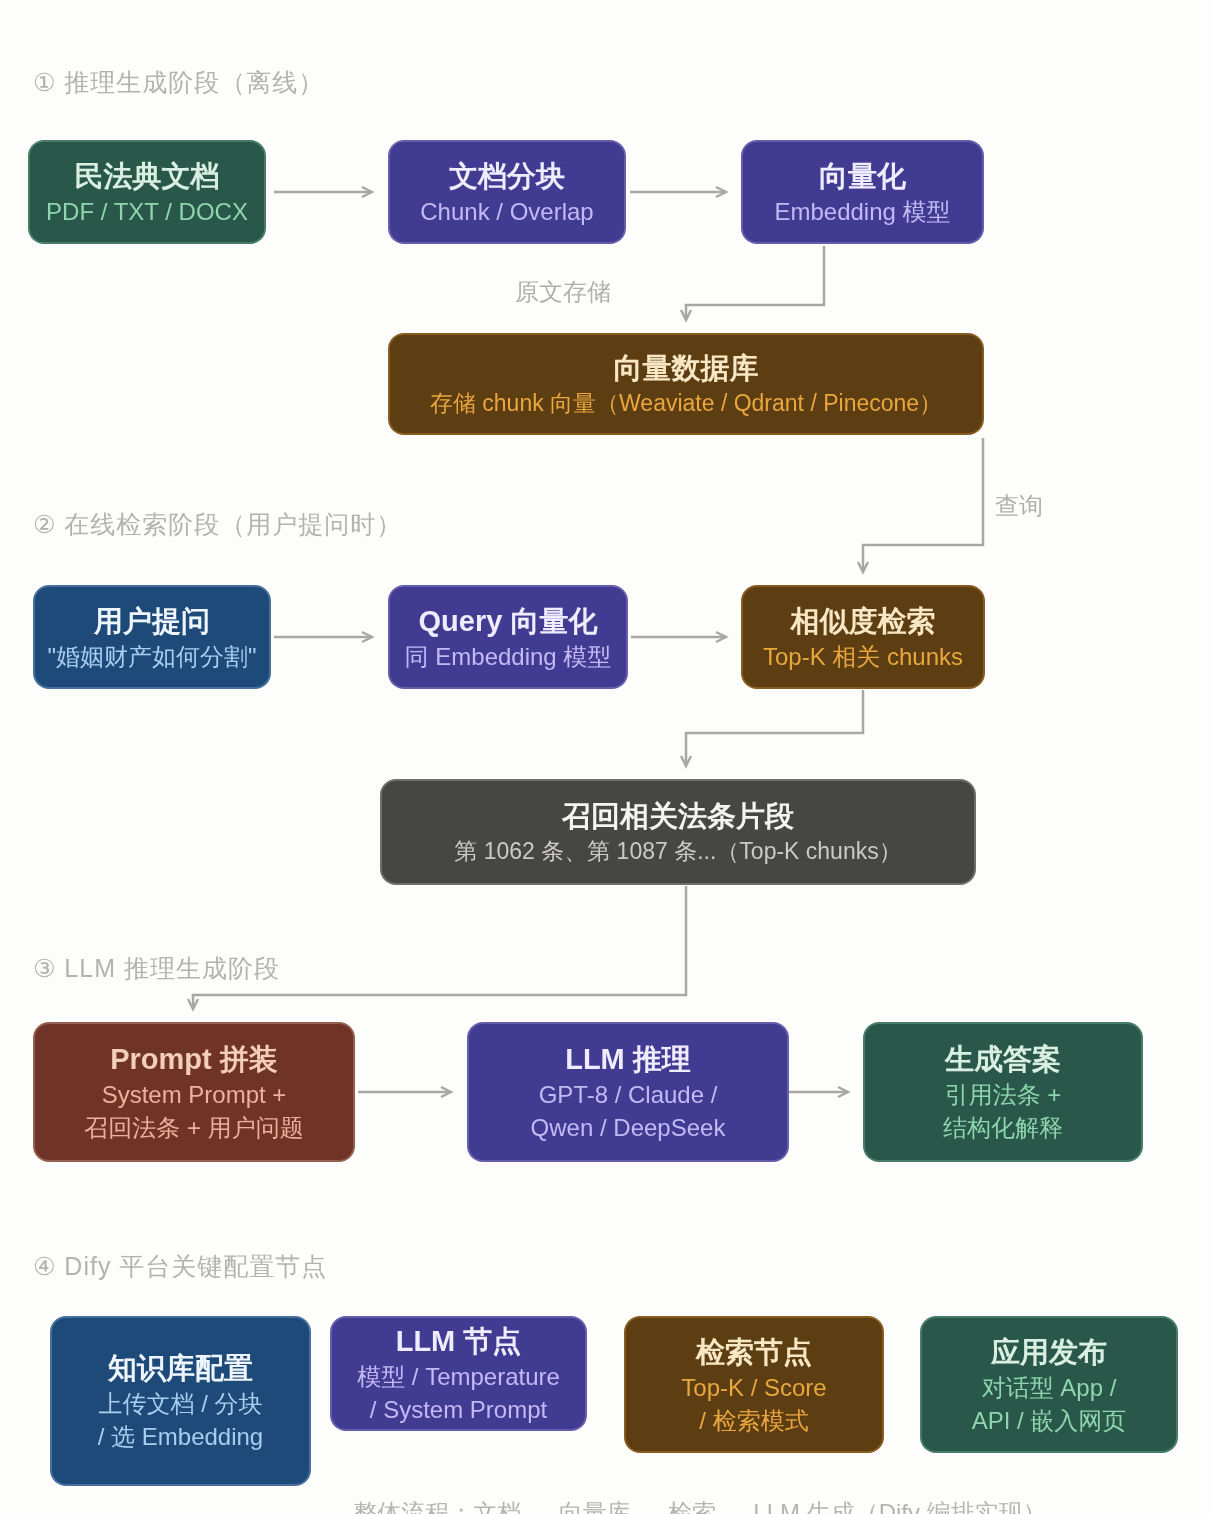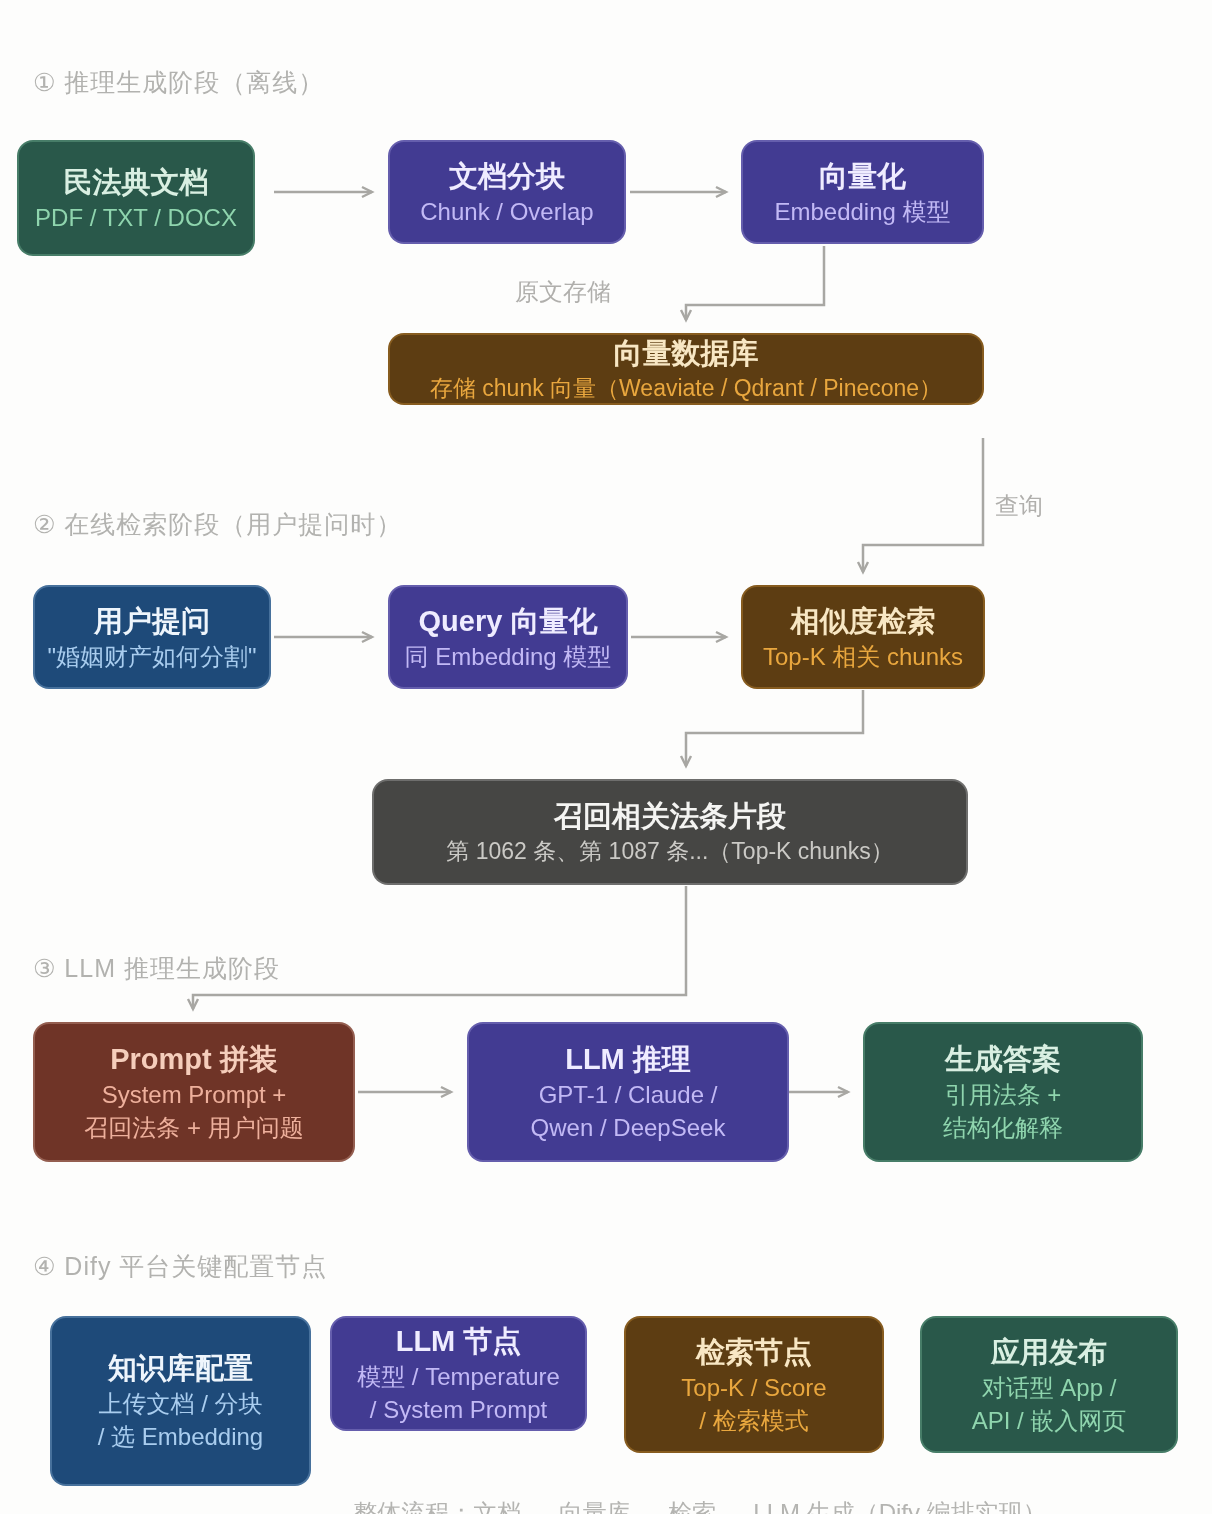--- a/index.html
+++ b/index.html
@@ -54,69 +54,69 @@
   </svg>
 
   <div class="section-header" style="top:66px">① 推理生成阶段（离线）</div>
   <div class="section-header" style="top:508px">② 在线检索阶段（用户提问时）</div>
   <div class="section-header" style="top:952px">③ LLM 推理生成阶段</div>
   <div class="section-header" style="top:1250px">④ Dify 平台关键配置节点</div>
 
   <div class="edge-label" style="left:515px;top:276px">原文存储</div>
   <div class="edge-label" style="left:995px;top:490px">查询</div>
 
-  <div class="node v-green" style="left:17px;top:140px;width:238px;height:116px">
+  <div class="node v-green" style="left:28px;top:140px;width:238px;height:104px">
     <div class="t">民法典文档</div>
     <div class="s">PDF / TXT / DOCX</div>
   </div>
 
   <div class="node v-purple" style="left:388px;top:140px;width:238px;height:104px">
     <div class="t">文档分块</div>
     <div class="s">Chunk / Overlap</div>
   </div>
 
   <div class="node v-purple" style="left:741px;top:140px;width:243px;height:104px">
     <div class="t">向量化</div>
     <div class="s">Embedding 模型</div>
   </div>
 
-  <div class="node v-brown wide" style="left:388px;top:333px;width:596px;height:72px">
+  <div class="node v-brown wide" style="left:388px;top:333px;width:596px;height:102px">
     <div class="t">向量数据库</div>
     <div class="s">存储 chunk 向量（Weaviate / Qdrant / Pinecone）</div>
   </div>
 
   <div class="node v-blue" style="left:33px;top:585px;width:238px;height:104px">
     <div class="t">用户提问</div>
     <div class="s">"婚姻财产如何分割"</div>
   </div>
 
   <div class="node v-purple" style="left:388px;top:585px;width:240px;height:104px">
     <div class="t">Query 向量化</div>
     <div class="s">同 Embedding 模型</div>
   </div>
 
   <div class="node v-brown" style="left:741px;top:585px;width:244px;height:104px">
     <div class="t">相似度检索</div>
     <div class="s">Top-K 相关 chunks</div>
   </div>
 
-  <div class="node v-gray wide" style="left:372px;top:779px;width:596px;height:106px">
+  <div class="node v-gray wide" style="left:380px;top:779px;width:596px;height:106px">
     <div class="t">召回相关法条片段</div>
     <div class="s">第 1062 条、第 1087 条...（Top-K chunks）</div>
   </div>
 
   <div class="node v-maroon" style="left:33px;top:1022px;width:322px;height:140px">
     <div class="t">Prompt 拼装</div>
     <div class="s">System Prompt +</div>
     <div class="s">召回法条 + 用户问题</div>
   </div>
 
   <div class="node v-purple" style="left:467px;top:1022px;width:322px;height:140px">
     <div class="t">LLM 推理</div>
-    <div class="s">GPT-1 / Claude /</div>
+    <div class="s">GPT-8 / Claude /</div>
     <div class="s">Qwen / DeepSeek</div>
   </div>
 
   <div class="node v-green" style="left:863px;top:1022px;width:280px;height:140px">
     <div class="t">生成答案</div>
     <div class="s">引用法条 +</div>
     <div class="s">结构化解释</div>
   </div>
 
   <div class="node v-blue" style="left:50px;top:1316px;width:261px;height:170px">

